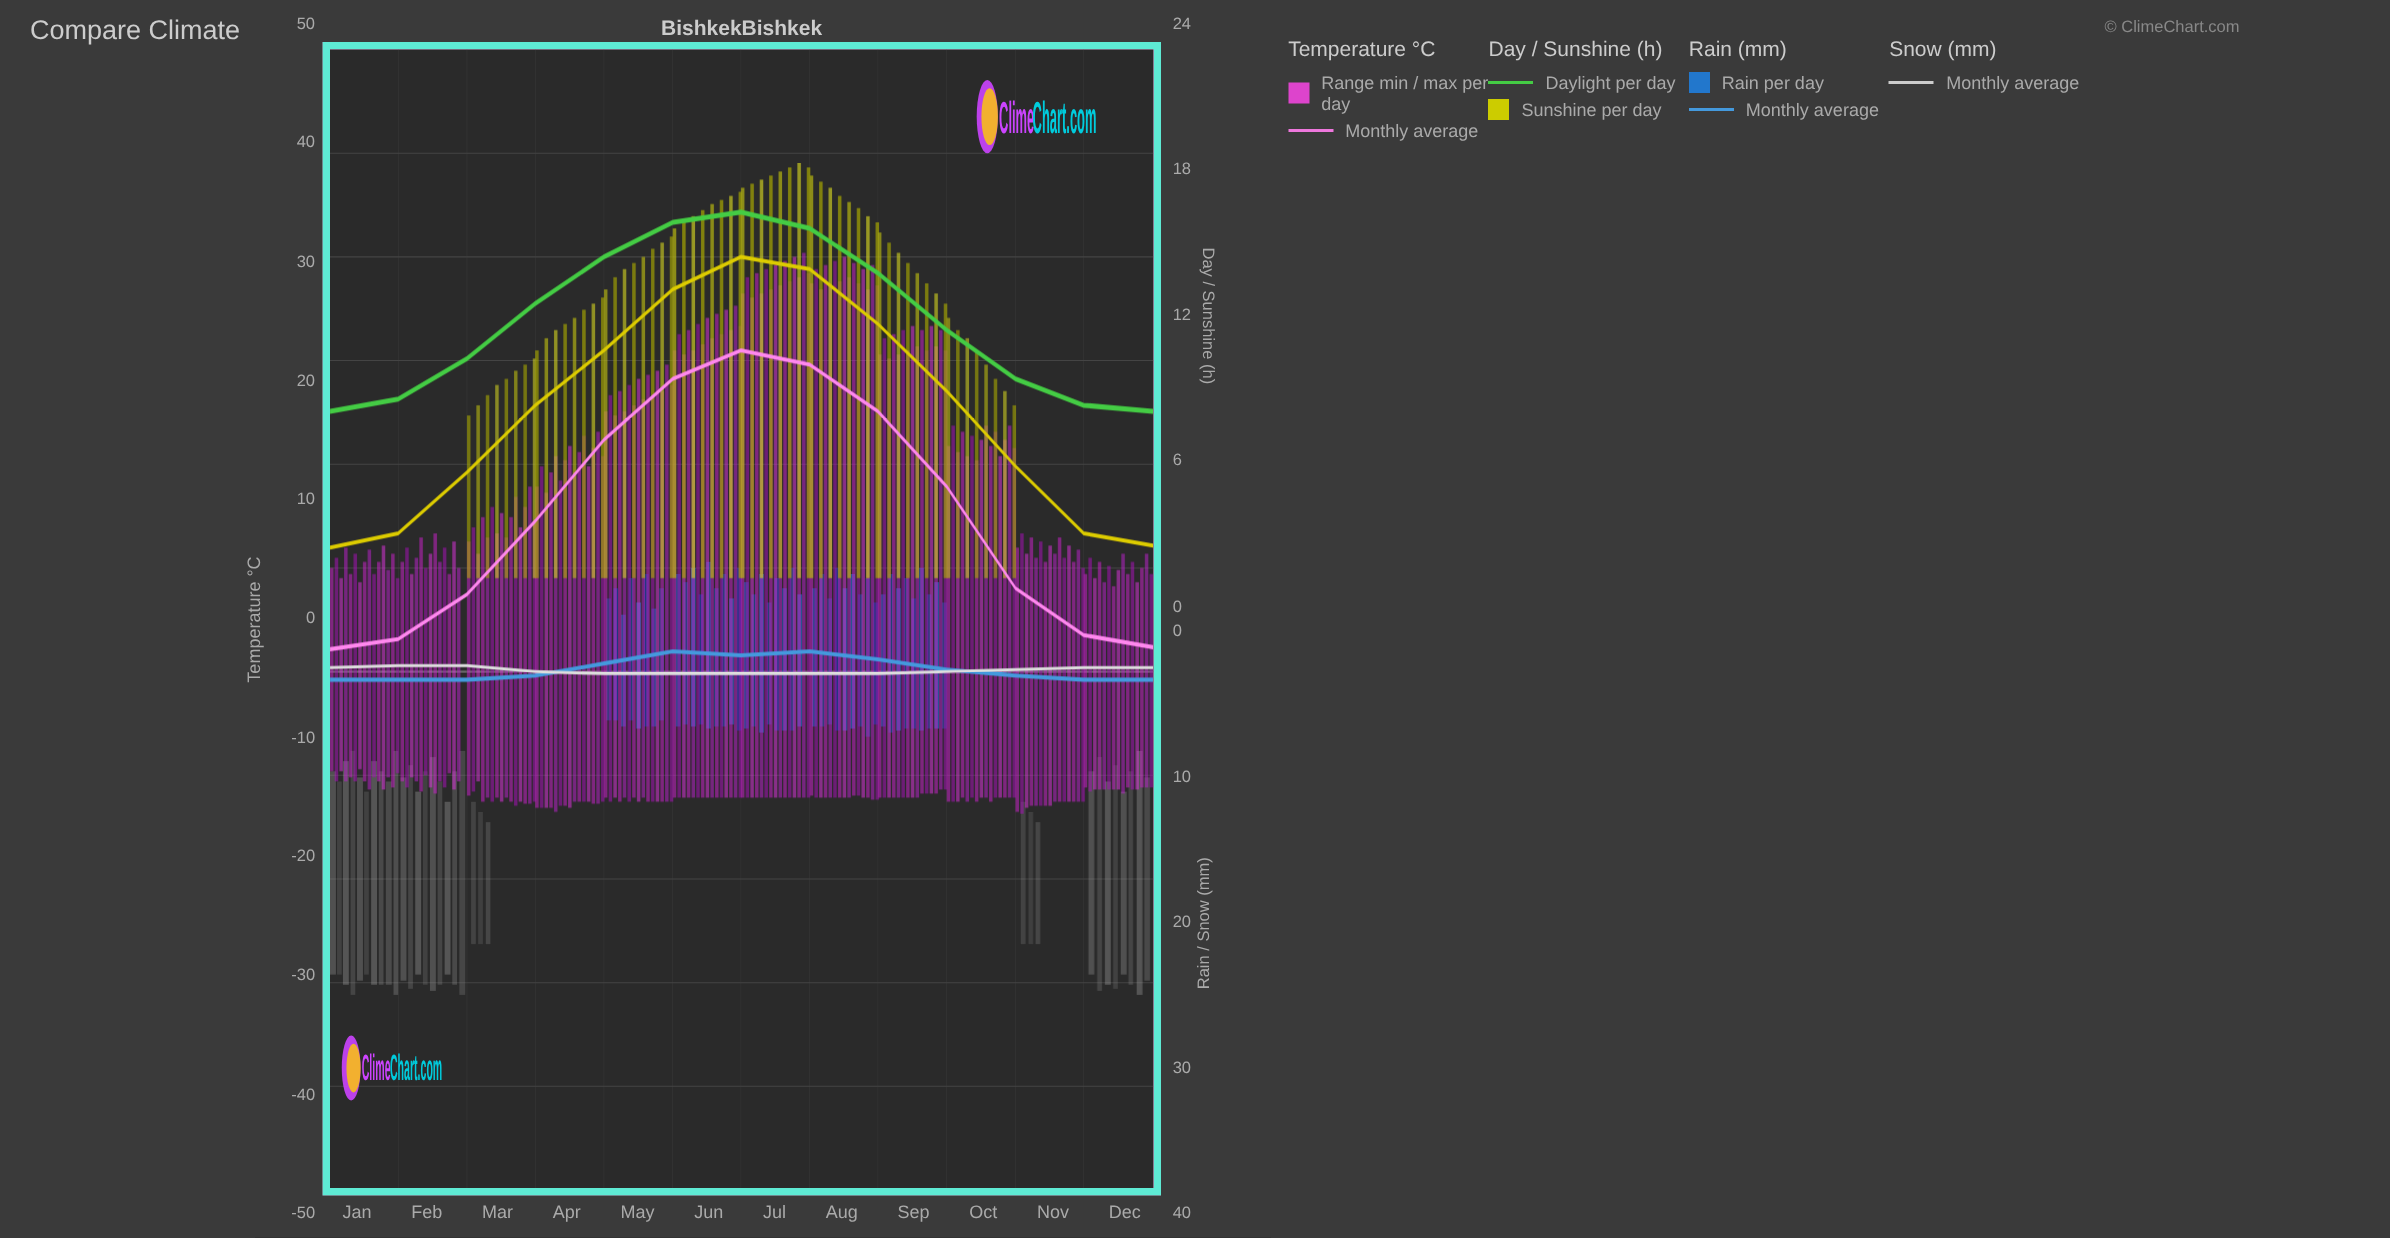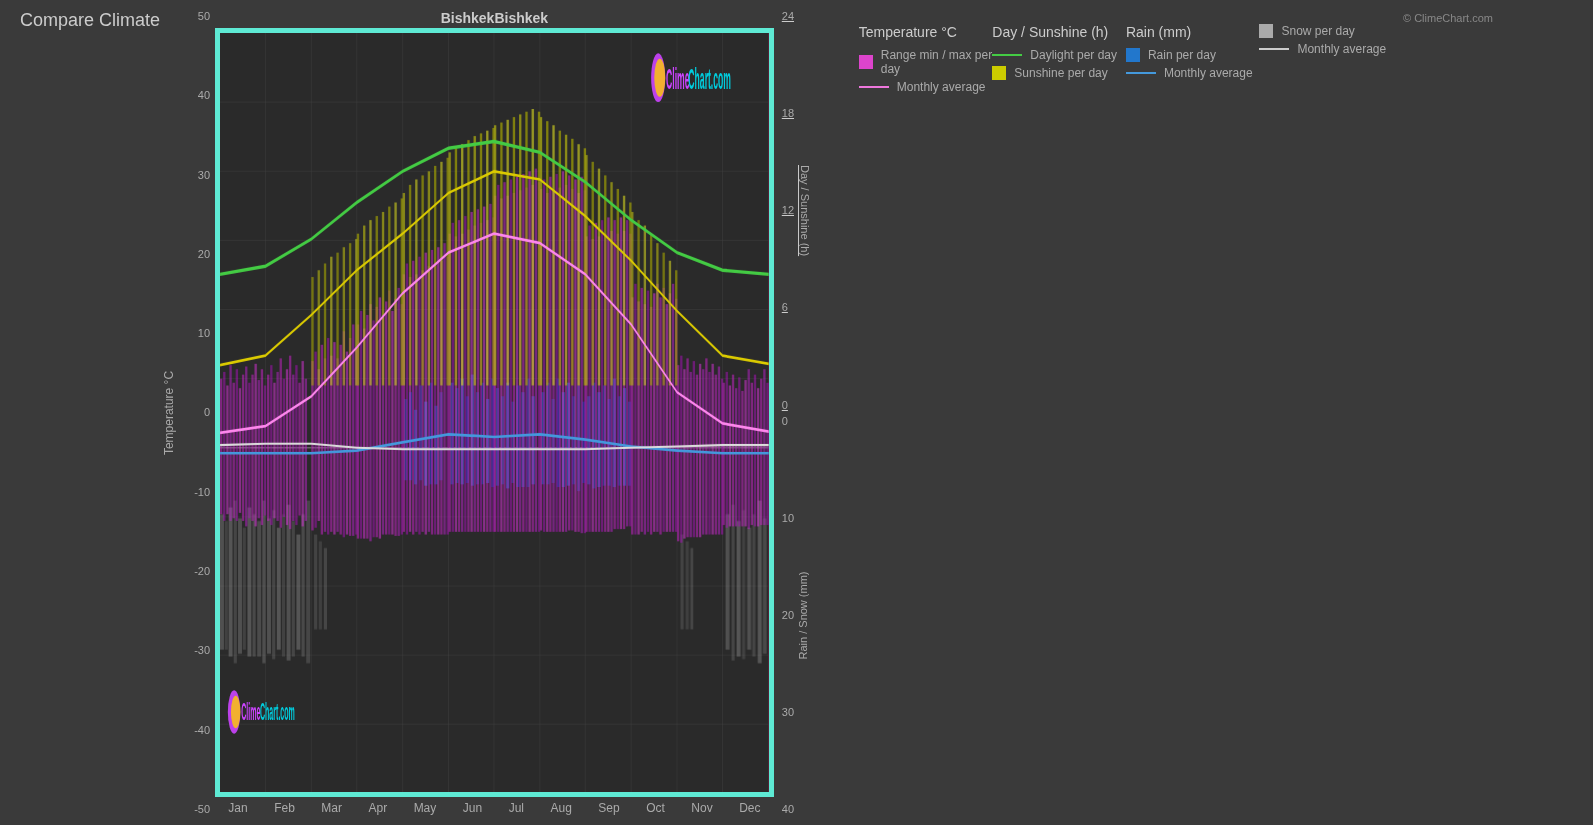--- a/index.html
+++ b/index.html
@@ -617,21 +617,21 @@
         <span>Aug</span>
         <span>Sep</span>
         <span>Oct</span>
         <span>Nov</span>
         <span>Dec</span>
       </div>
     </div>
 
     <div class="chart-right-axes" style="display:flex;flex-direction:column;padding-left:5px;">
 
-      <div style="flex:1;display:flex;flex-direction:row;align-items:stretch;text-decoration:underline;">
+      <div style="flex:1;display:flex;flex-direction:row;align-items:stretch;">
         <div style="display:flex;flex-direction:column;justify-content:space-between;font-size:11px;color:#aaa;padding:0 3px;">
           <span>24</span>
           <span>18</span>
           <span>12</span>
           <span>6</span>
           <span>0</span>
         </div>
         <div style="writing-mode:vertical-rl;font-size:11px;color:#aaa;text-align:center;padding-left:2px;">Day / Sunshine (h)</div>
       </div>
 
@@ -680,24 +680,21 @@
         <div class="legend-swatch" style="background:#2277cc;"></div>
         <span>Rain per day</span>
       </div>
       <div class="legend-item">
         <div class="legend-line" style="background:#4499dd;"></div>
         <span>Monthly average</span>
       </div>
     </div>
 
     <div class="legend-column">
-      <div class="legend-item">
-        <div class="legend-swatch" style="background:#aaaaaa;"></div>
-        <span>Snow per day</span>
-      </div>
+      <div class="legend-column-title">Snow (mm)</div>
       <div class="legend-item">
         <div class="legend-line" style="background:#cccccc;"></div>
         <span>Monthly average</span>
       </div>
     </div>
   </div>
 
   <div class="copyright">© ClimeChart.com</div>
 </div>
 

